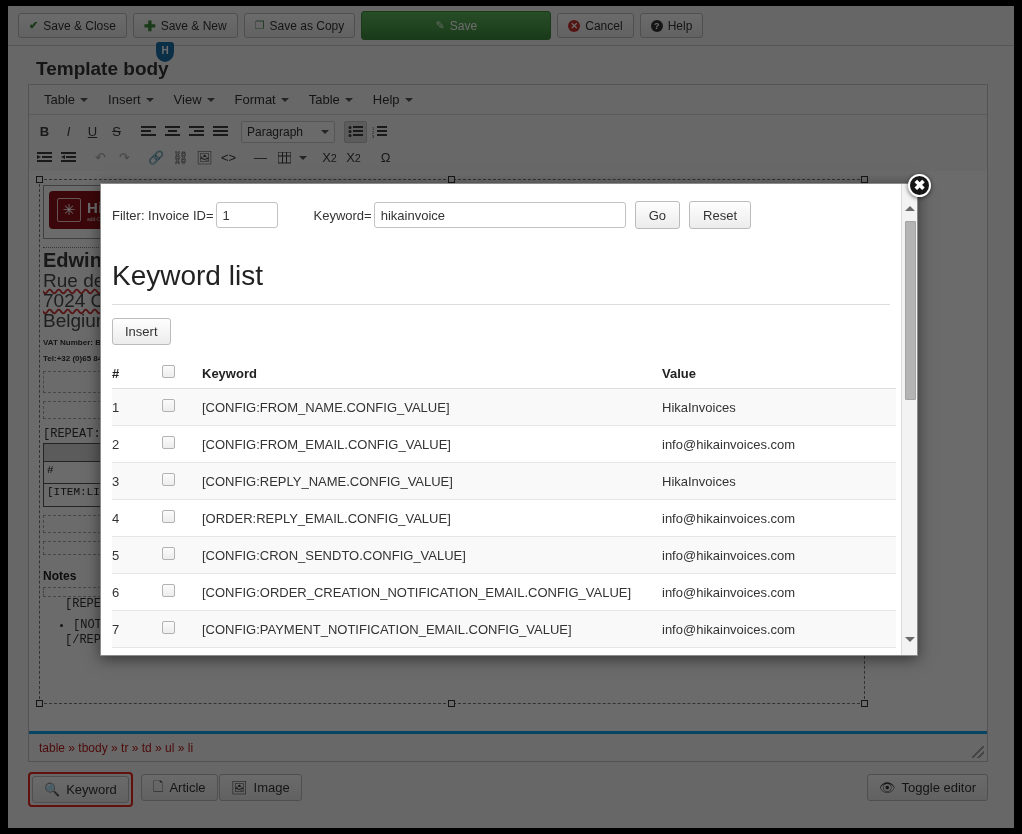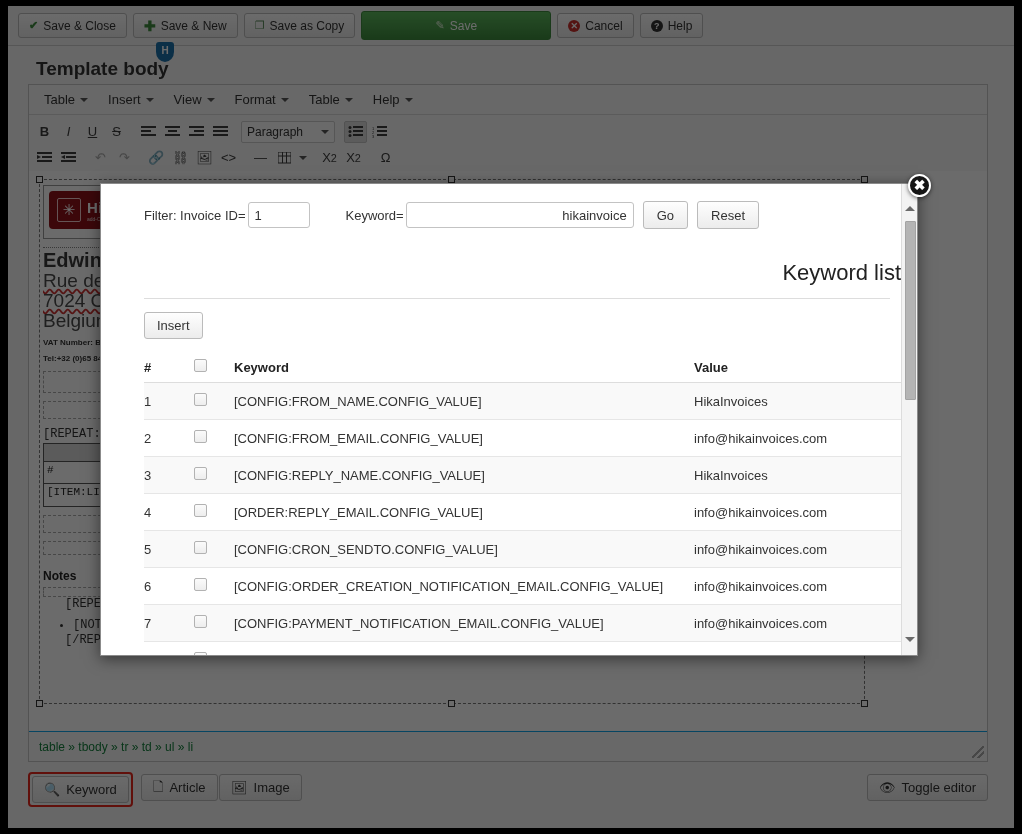--- a/index.html
+++ b/index.html
@@ -149,23 +149,23 @@
   .item-th { height:18px; background:#d8d8d8; border-bottom:1px solid #555; }
   .item-td { height:22px; font-size:11px; font-family:"Liberation Mono", monospace; padding:2px 3px; border-bottom:1px solid #555;}
   .notes-h { font-size:12px; font-weight:bold; margin-top:14px; }
   .notes-list { margin:6px 0 0 30px; padding:0; }
   .notes-list li { font-size:12px; font-family:"Liberation Mono", monospace; list-style:disc; color:#333; line-height:1.25;}
   .notes-pre { font-size:12px; font-family:"Liberation Mono", monospace; color:#333; margin-left:22px; line-height:1.25;}
 
   
   .mce-status {
     position:absolute; left:0; right:0; bottom:0; height:30px;
-    background:#f7f7f7; border-top:1px solid #0ea5e9;
+    background:#f7f7f7; border-top:3px solid #0ea5e9;
     display:flex; align-items:center; padding-left:10px;
-    font-size:12px; color:#15803d;
+    font-size:12px; color:#b91c1c;
   }
   .resize-grip {
     position:absolute; right:3px; bottom:3px; width:12px; height:12px;
     background:
       linear-gradient(135deg, transparent 45%, #aaa 45%, #aaa 55%, transparent 55%),
       linear-gradient(135deg, transparent 70%, #aaa 70%, #aaa 80%, transparent 80%);
   }
 
   
   .bottom-bar { position:absolute; left:20px; top:726px; width:960px; height:40px; }
@@ -189,40 +189,40 @@
   }
   .modal-close {
     position:absolute; left:908px; top:174px;
     width:23px; height:23px; border-radius:50%;
     background:#151515; border:2px solid #fff;
     box-shadow:0 1px 4px rgba(0,0,0,.6);
     color:#fff; font-size:14px; font-weight:bold;
     line-height:19px; text-align:center; cursor:pointer; z-index:40;
     font-family:"Liberation Sans", sans-serif;
   }
-  .modal-inner { position:absolute; left:0; top:0; right:16px; bottom:0; overflow:hidden;padding-left:32px; }
+  .modal-inner { position:absolute; left:0; top:0; right:16px; bottom:0; overflow:hidden; }
   .filter-bar {
     display:flex; align-items:center; gap:0;
     padding:17px 0 0 11px; font-size:13px; color:#333;
   }
   .filter-bar label { white-space:nowrap; }
   .inp {
     height:26px; border:1px solid #c3c3c3; border-radius:3px;
     font-size:13px; padding:0 6px; color:#333; background:#fff;
     font-family:"Liberation Sans", sans-serif;
   }
   #invoice-id { width:62px; margin-left:2px; }
-  #kw-input   { width:228px; margin-left:2px;text-align:right; }
+  #kw-input   { width:252px; margin-left:2px; }
   .mini-btn {
     height:28px; padding:0 13px; font-size:13px; color:#333;
     background:linear-gradient(#fefefe,#ececec);
     border:1px solid #bbb; border-radius:3px; cursor:pointer; margin-left:9px;
     font-family:"Liberation Sans", sans-serif;
   }
-  .kw-title { font-size:22px; color:#222; margin:31px 0 12px 11px; font-weight:normal;text-align:right; }
+  .kw-title { font-size:28px; color:#222; margin:31px 0 12px 11px; font-weight:normal; }
   .kw-sep { border-top:1px solid #ddd; margin:10px 11px 0 11px; }
   .insert-btn {
     margin:13px 0 0 11px; height:27px; padding:0 12px;
     font-size:13px; color:#333;
     background:linear-gradient(#fefefe,#ececec);
     border:1px solid #bbb; border-radius:3px; cursor:pointer;
     font-family:"Liberation Sans", sans-serif;
   }
   table.kw-table { width:784px; margin:16px 0 0 11px; border-collapse:collapse; }
   table.kw-table th {

